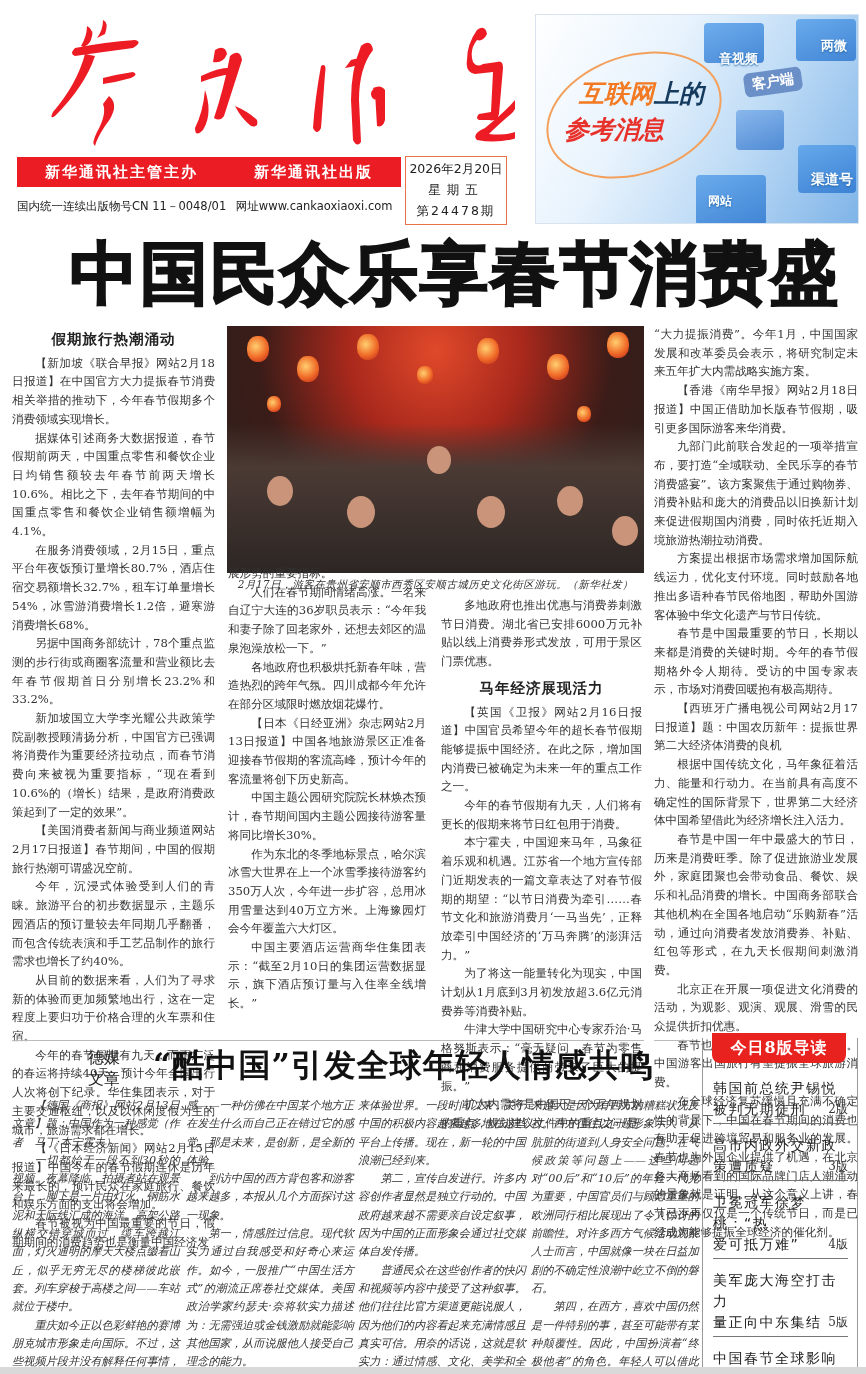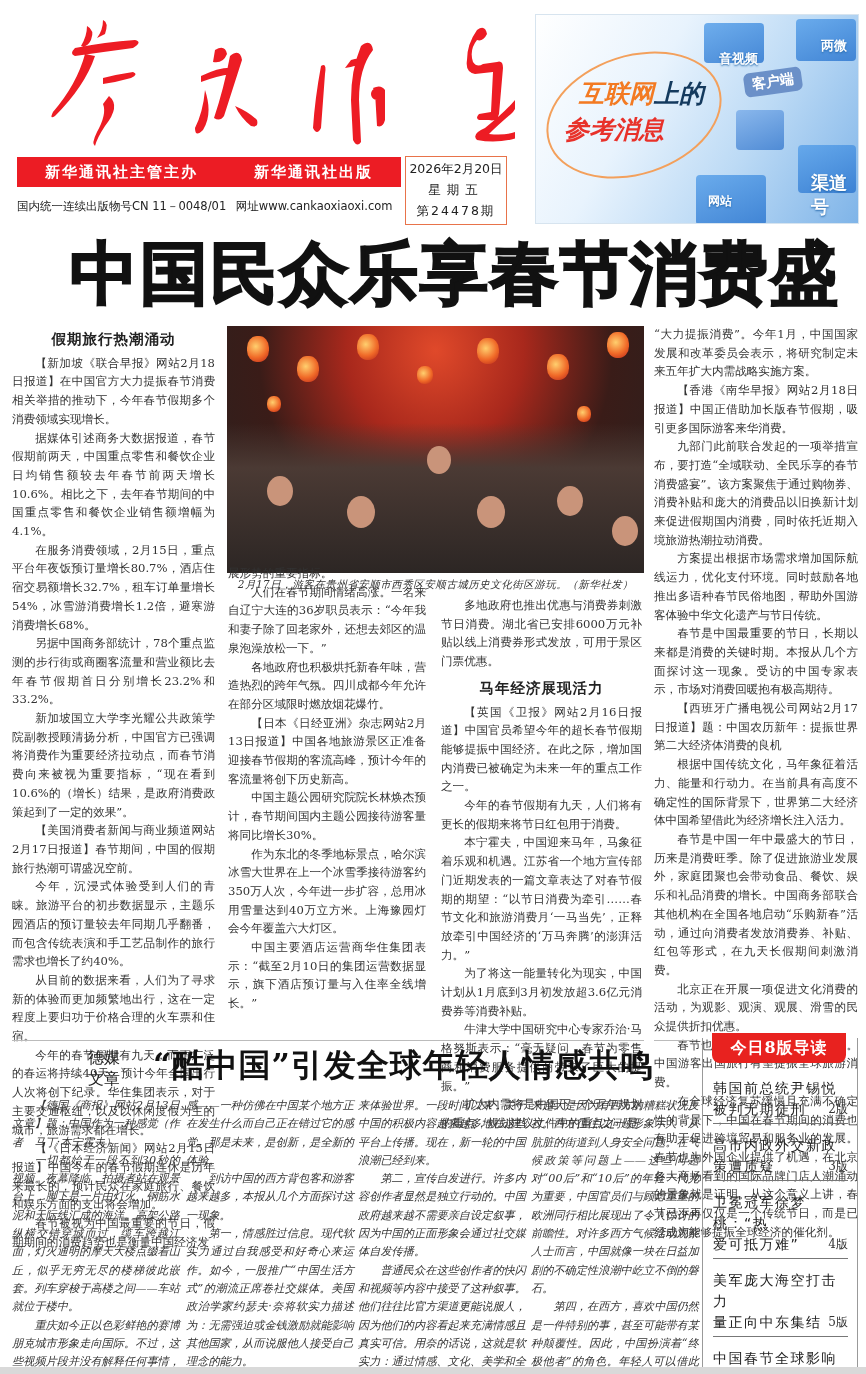--- a/index.html
+++ b/index.html
@@ -108,21 +108,21 @@
 <div class="ad">
   <div class="tile" style="left:168px;top:8px;width:60px;height:40px;"></div>
   <div class="tile" style="left:260px;top:4px;width:60px;height:42px;"></div>
   <div class="tile" style="left:262px;top:130px;width:58px;height:48px;"></div>
   <div class="tile" style="left:160px;top:160px;width:70px;height:50px;"></div>
   <div class="tile" style="left:200px;top:95px;width:48px;height:40px;background:linear-gradient(160deg,#7fb0ea,#3f7fd0);"></div>
   <div class="ring"></div>
   <span class="lbl" style="left:183px;top:22px;font-size:13px;margin-top:13px;">音视频</span>
   <span class="lbl" style="left:285px;top:22px;font-size:13px;">两微</span>
   <span class="pill">客户端</span>
-  <span class="lbl" style="left:275px;top:156px;font-size:18px;">渠道号</span>
+  <span class="lbl" style="left:275px;top:156px;font-size:14px;">渠道号</span>
   <span class="lbl" style="left:172px;top:178px;font-size:12px;">网站</span>
   <div class="h1"><span class="o">互联网</span><span class="d">上的</span></div>
   <div class="h2">参考消息</div>
 </div>
 
 <h1 class="headline">中国民众乐享春节消费盛宴</h1>
 
 <div class="photo">
   <div class="lantern" style="left:20px;top:10px"></div>
   <div class="lantern" style="left:70px;top:30px"></div>
@@ -177,21 +177,21 @@
   <p>为了将这一能量转化为现实，中国计划从1月底到3月初发放超3.6亿元消费券等消费补贴。</p>
   <p>牛津大学中国研究中心专家乔治·马格努斯表示：“毫无疑问，春节为零售商和消费服务提供商带来了巨大的提振。”</p>
   <p>扩大内需将是中国下一个五年规划的重点，规划建议文件中的重点之一是</p>
 </div>
 
 <div class="col c4">
   <p class="noind">“大力提振消费”。今年1月，中国国家发展和改革委员会表示，将研究制定未来五年扩大内需战略实施方案。</p>
   <p>【香港《南华早报》网站2月18日报道】中国正借助加长版春节假期，吸引更多国际游客来华消费。</p>
   <p>九部门此前联合发起的一项举措宣布，要打造“全域联动、全民乐享的春节消费盛宴”。该方案聚焦于通过购物券、消费补贴和庞大的消费品以旧换新计划来促进假期国内消费，同时依托近期入境旅游热潮拉动消费。</p>
   <p>方案提出根据市场需求增加国际航线运力，优化支付环境。同时鼓励各地推出多语种春节民俗地图，帮助外国游客体验中华文化遗产与节日传统。</p>
-  <p>春节是中国最重要的节日，长期以来都是消费的关键时期。本报从几个方面探讨这一现象。受访的中国专家表示，市场对消费回暖抱有极高期待。</p>
+  <p>春节是中国最重要的节日，长期以来都是消费的关键时期。今年的春节假期格外令人期待。受访的中国专家表示，市场对消费回暖抱有极高期待。</p>
   <p>【西班牙广播电视公司网站2月17日报道】题：中国农历新年：提振世界第二大经济体消费的良机</p>
   <p>根据中国传统文化，马年象征着活力、能量和行动力。在当前具有高度不确定性的国际背景下，世界第二大经济体中国希望借此为经济增长注入活力。</p>
   <p>春节是中国一年中最盛大的节日，历来是消费旺季。除了促进旅游业发展外，家庭团聚也会带动食品、餐饮、娱乐和礼品消费的增长。中国商务部联合其他机构在全国各地启动“乐购新春”活动，通过向消费者发放消费券、补贴、红包等形式，在九天长假期间刺激消费。</p>
   <p>北京正在开展一项促进文化消费的活动，为观影、观演、观展、滑雪的民众提供折扣优惠。</p>
   <p>春节也成为提振全球消费的良机。中国游客出国旅行有望提振全球旅游消费。</p>
   <p>在全球经济复苏缓慢且充满不确定性的背景下，中国在春节期间的消费也有助于促进跨境贸易和服务业的发展。春节也为外国企业提供了机遇，在北京各大商场看到的国际品牌门店人潮涌动的景象就是证明。从这个意义上讲，春节已不再仅仅是一个传统节日，而是已经成为能够提振全球经济的催化剂。</p>
 </div>
 
 <div class="rule" style="left:12px;top:1040px;width:632px;"></div>
 <div class="rule" style="left:654px;top:1040px;width:42px;"></div>

